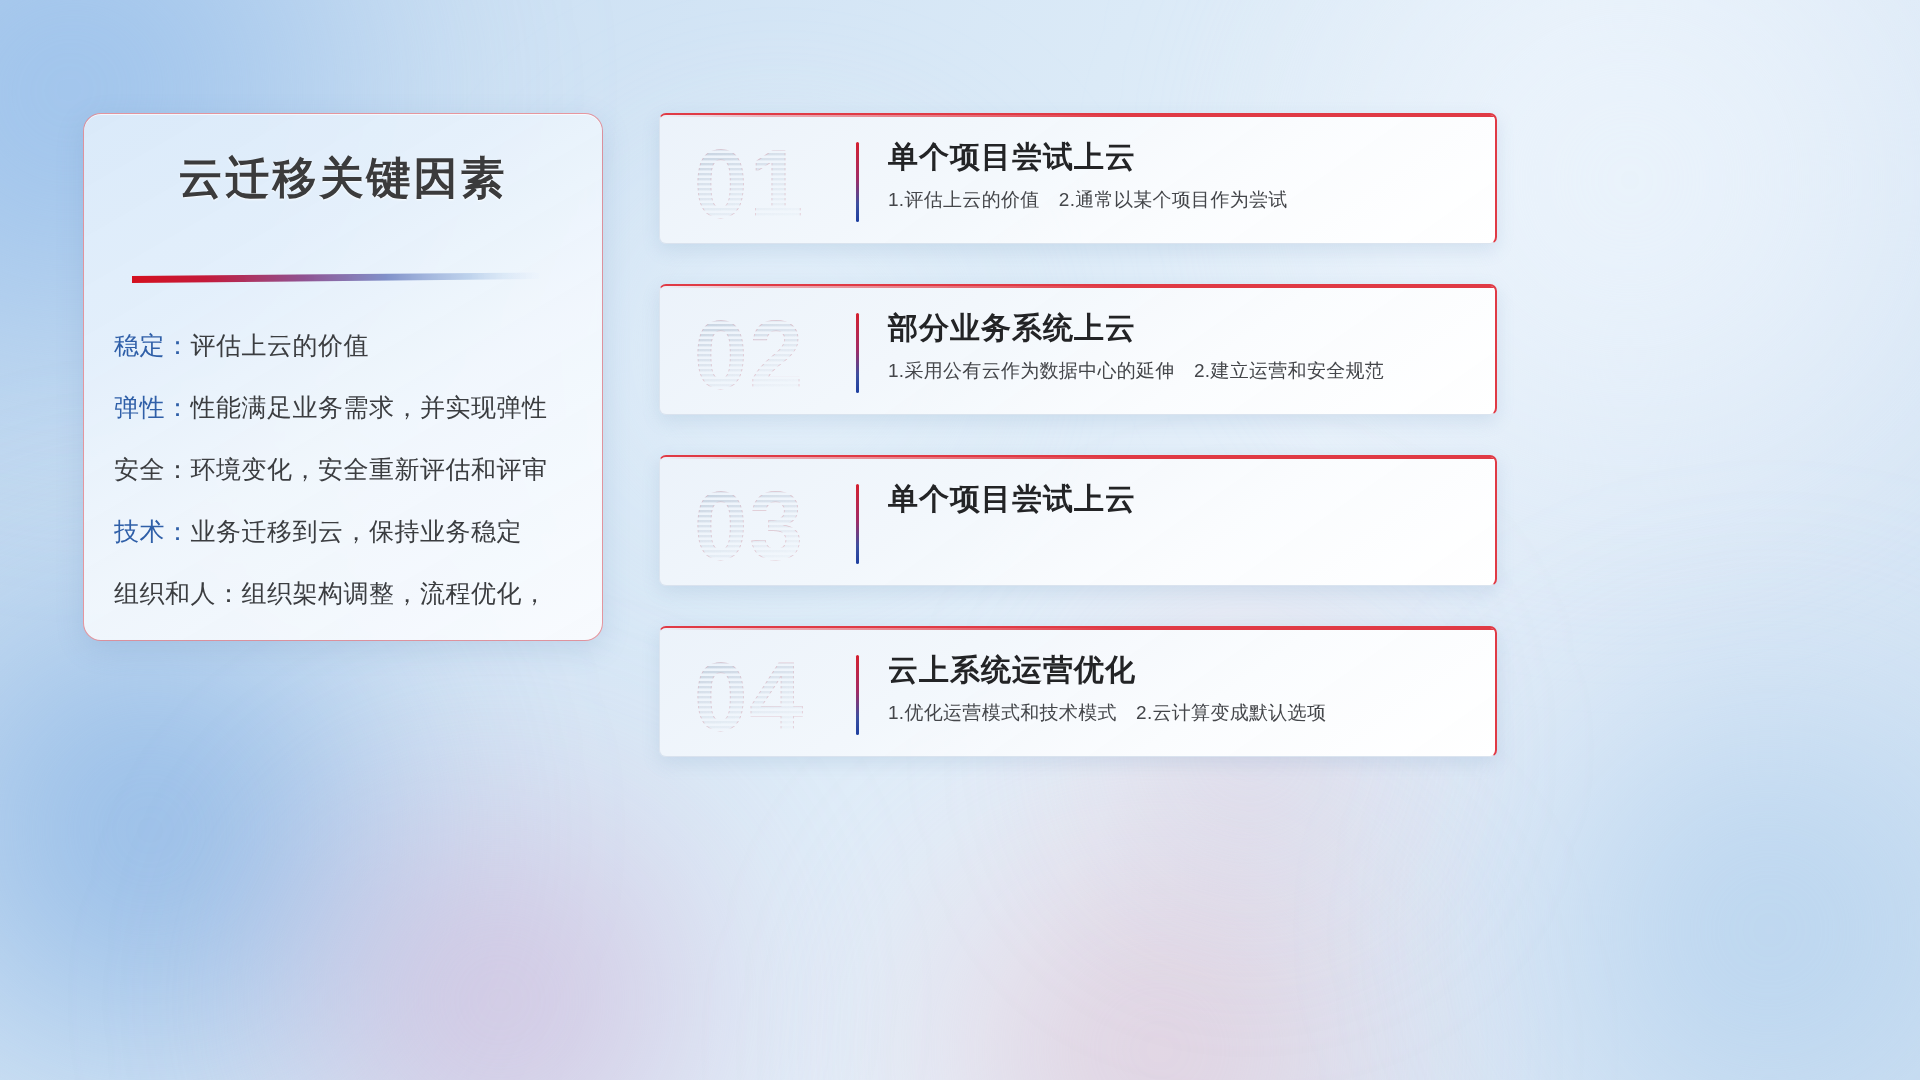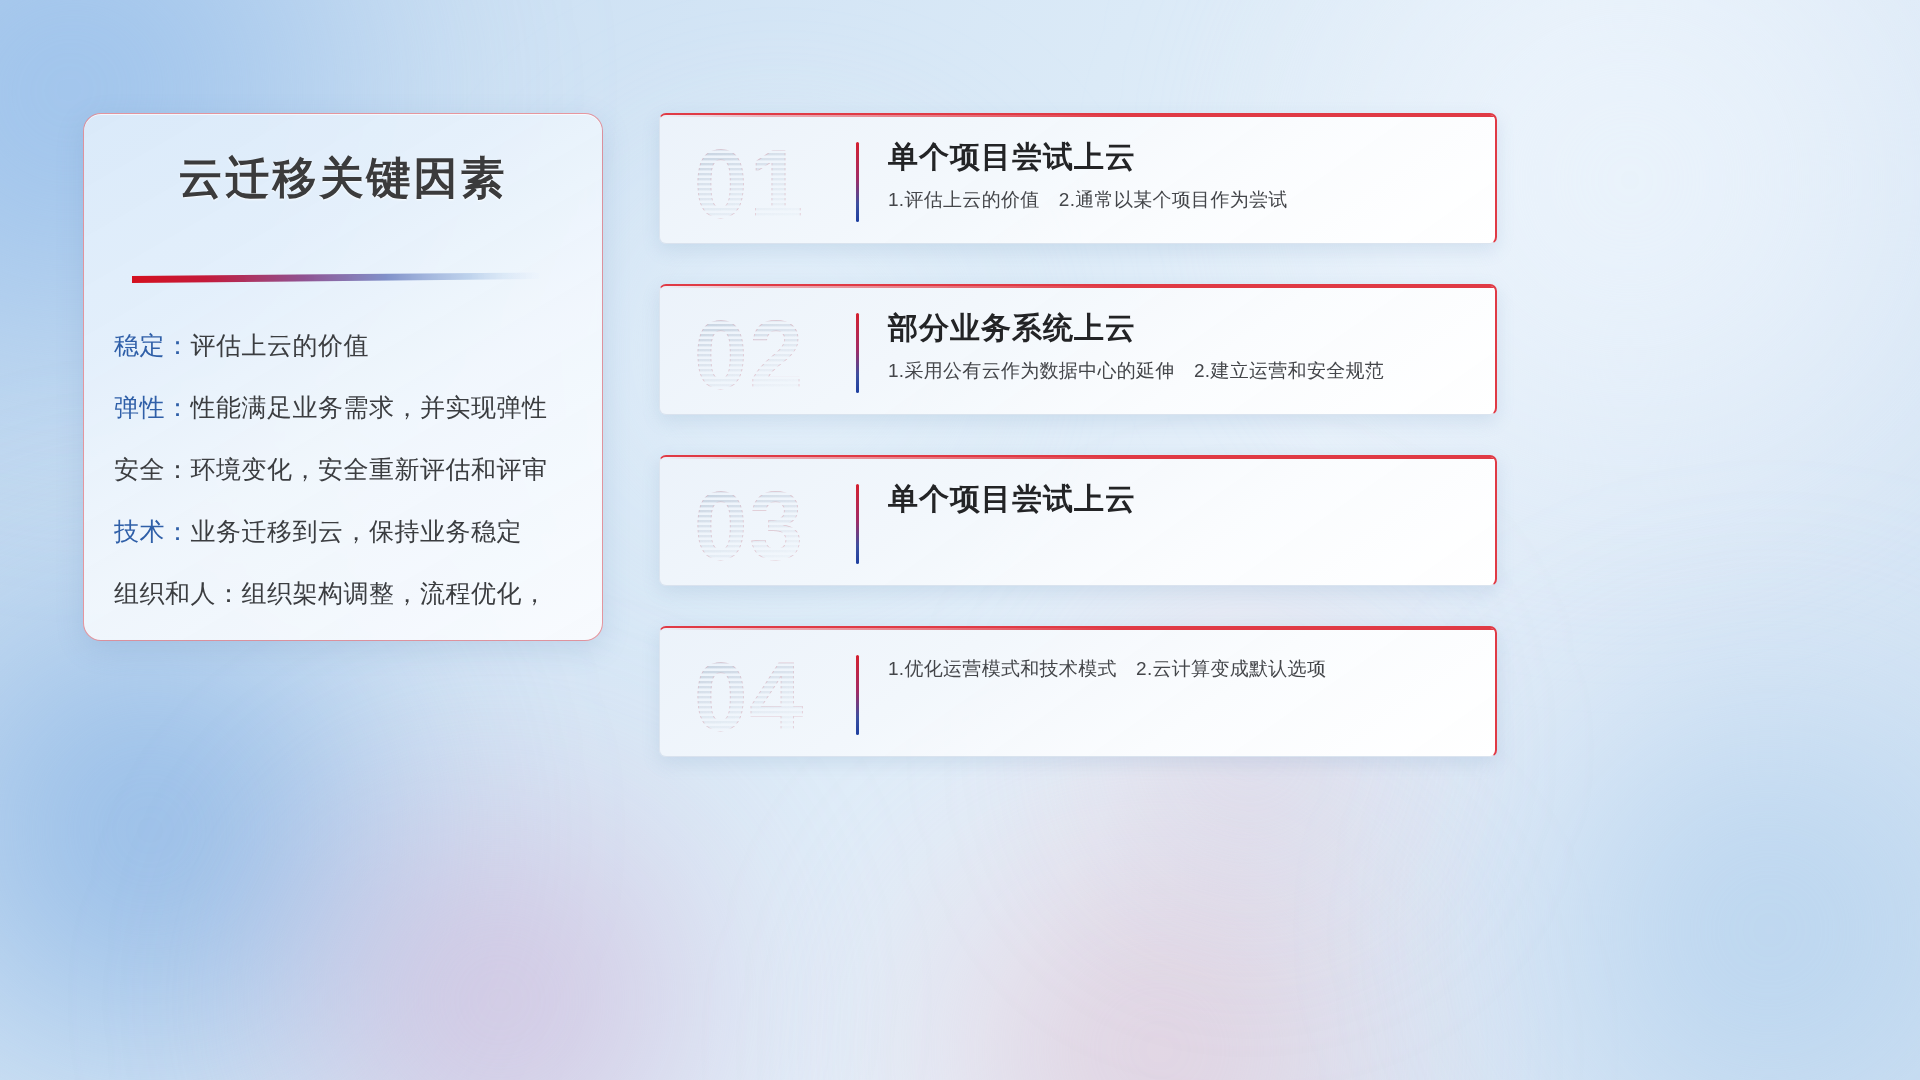--- a/index.html
+++ b/index.html
@@ -295,18 +295,19 @@
           <g mask="url(#stripeMask4)">
             <text x="2" y="84" font-family="'Liberation Sans',sans-serif" font-size="96" font-weight="700" fill="url(#numGrad4)" letter-spacing="2">04</text>
           </g>
           <g mask="url(#stripeMask4)" opacity=".30">
             <text x="2" y="84" font-family="'Liberation Sans',sans-serif" font-size="96" font-weight="700" fill="none" stroke="#c96a7a" stroke-width="0.8" letter-spacing="2">04</text>
           </g>
         </svg>
       </div>
       <div class="card-divider"></div>
       <div class="card-body">
+        <div class="card-title">云上系统运营优化</div>
         <div class="card-sub">1.优化运营模式和技术模式　2.云计算变成默认选项</div>
       </div>
     </article>
 
   </section>
 </div>
 
 </body></html>

